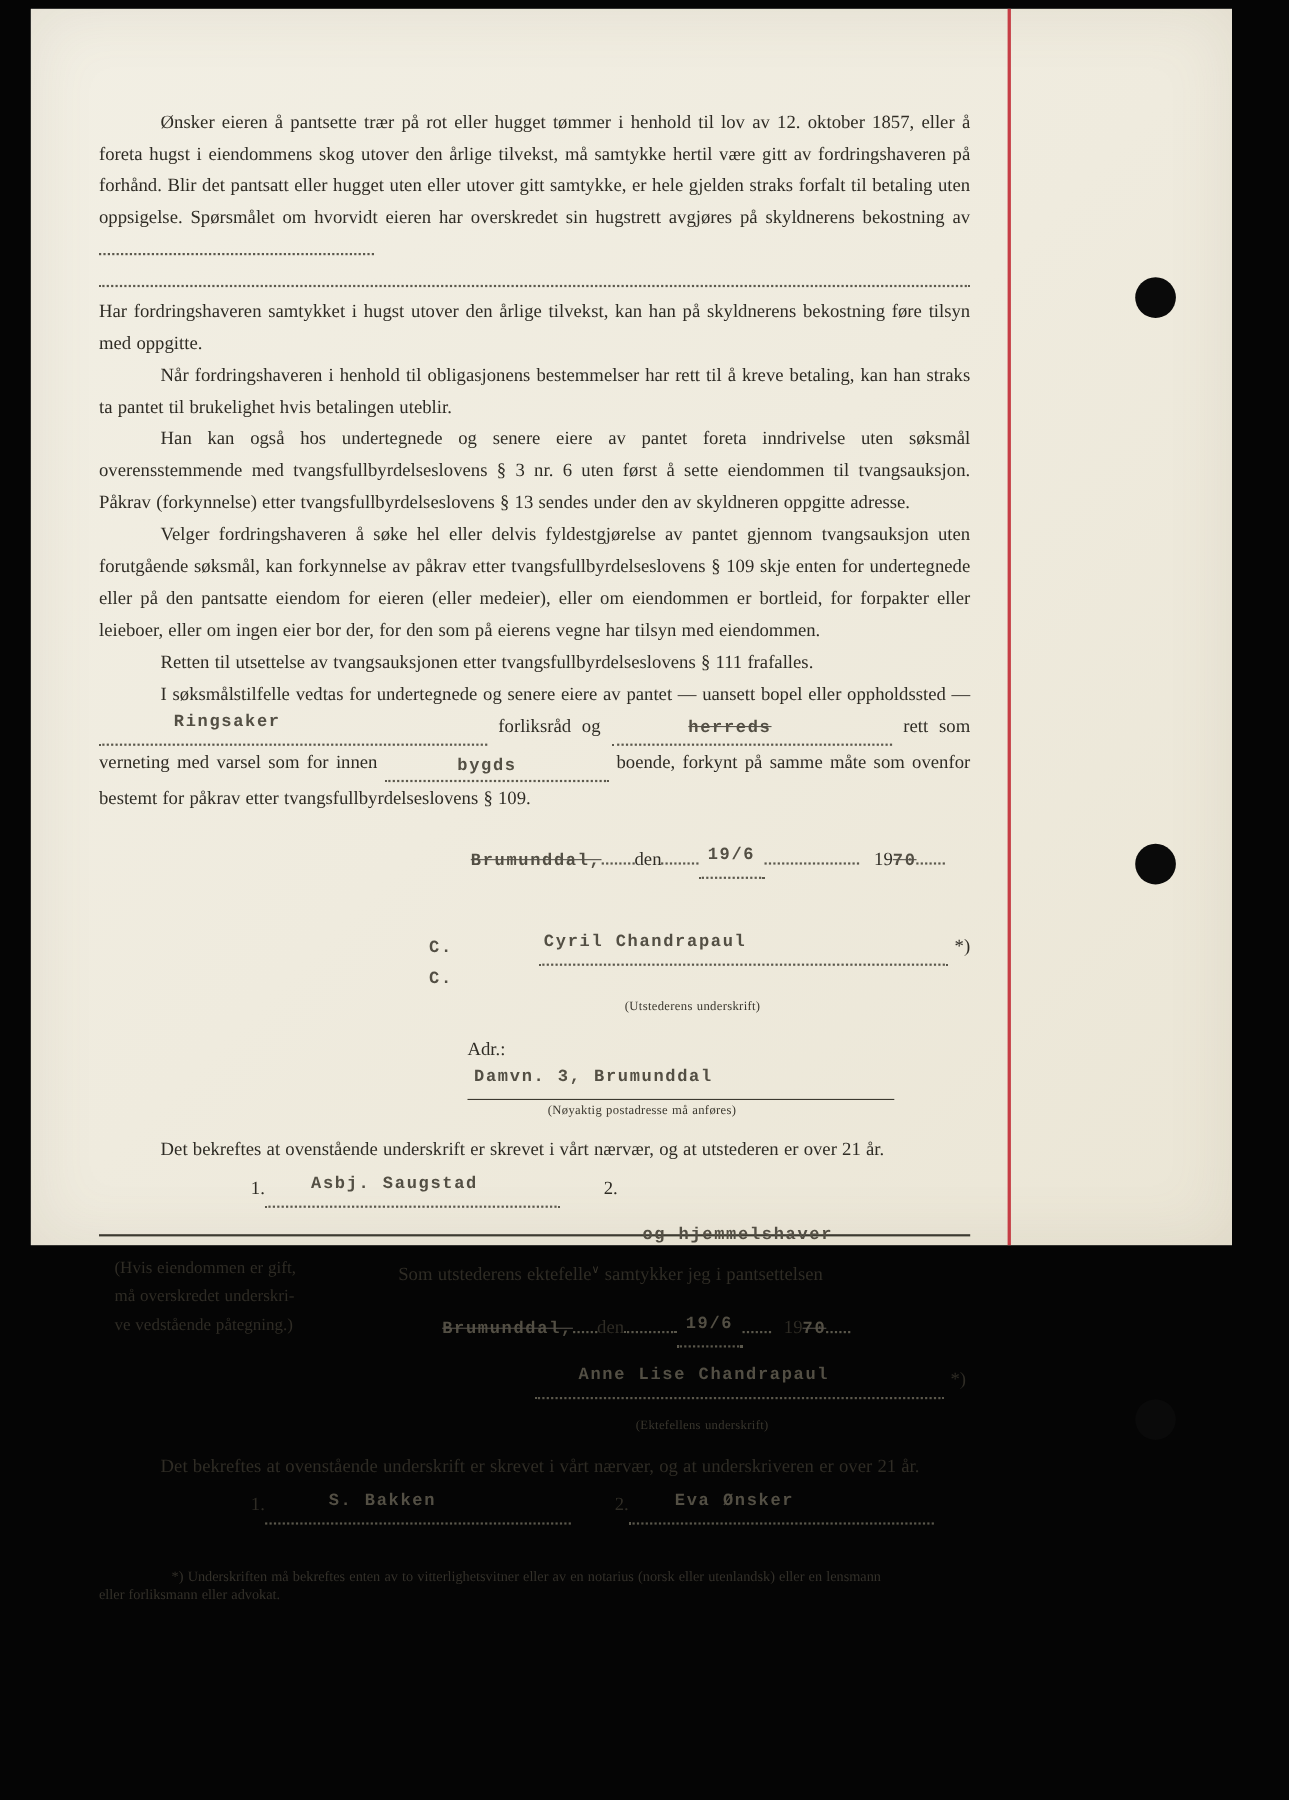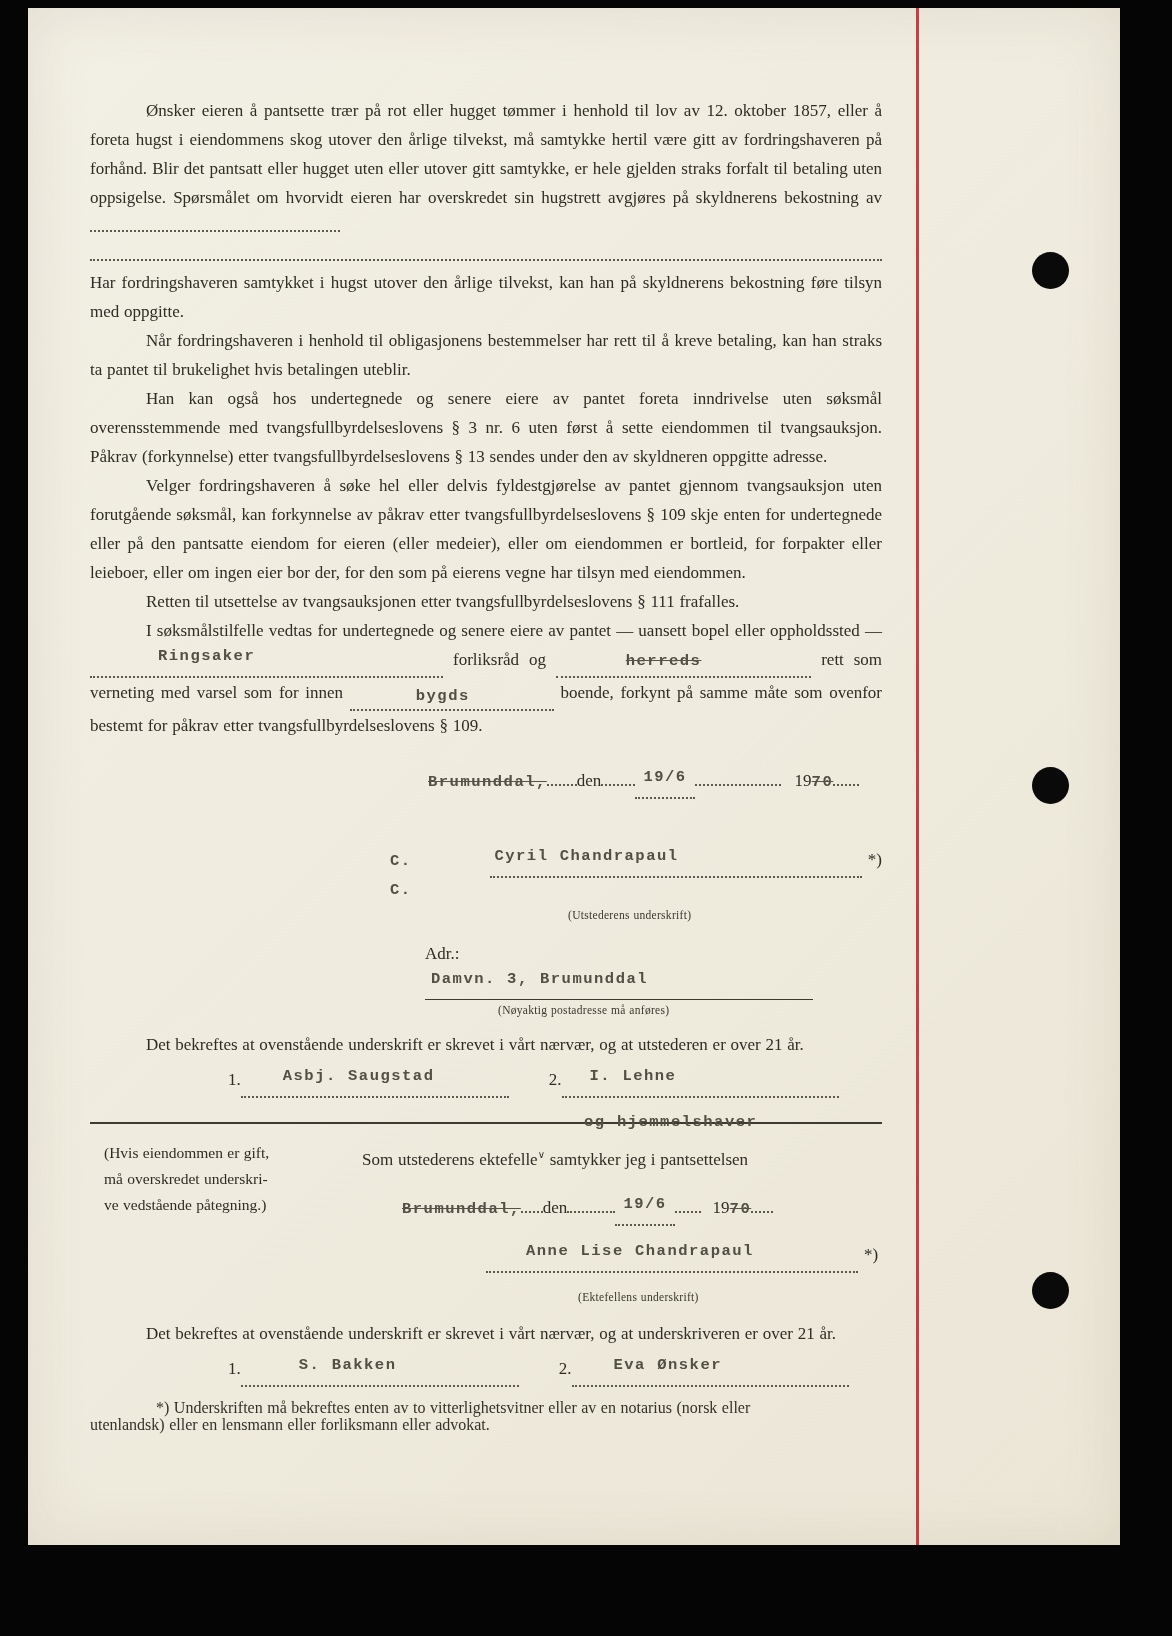--- a/index.html
+++ b/index.html
@@ -3,21 +3,21 @@
 <meta charset="utf-8">
 <style>
   * { margin:0; padding:0; box-sizing:border-box; }
   html,body { background:#000; }
   .canvas {
     position:relative; width:1172px; height:1636px;
     background:#050505; overflow:hidden;
     font-family:"Liberation Serif","DejaVu Serif",serif;
   }
   .paper {
-    position:absolute; left:28px; top:8px; width:1092px; height:1537px;
+    position:absolute; left:28px; top:8px; width:1092px; height:1124px;
     background:linear-gradient(135deg,#f2efe4 0%,#efebde 50%,#ebe6d6 100%);
     box-shadow:inset 0 0 60px rgba(120,110,80,.12);
   }
   .redline { position:absolute; left:888px; top:0; width:3px; height:100%; background:#c22f38; opacity:.92; }
   .hole { position:absolute; left:1004px; width:37px; height:37px; border-radius:50%; background:#0a0a0a; }
   .hole.h1 { top:244px; } .hole.h2 { top:759px; } .hole.h3 { top:1264px; }
 
   .content {
     position:absolute; left:62px; top:88px; width:792px;
     color:#2f2c25; font-size:17px; line-height:29px; word-spacing:.5px;
@@ -50,21 +50,21 @@
   .sep-wrap { position:relative; margin-top:24px; }
   .sepline  { border-bottom:2.5px solid #3c3a31; height:0; }
   .addition { position:absolute; left:494px; top:-14px; }
 
   .spouse-grid { display:flex; margin-top:16px; }
   .spouse-note { width:258px; margin-left:14px; font-size:15.5px; line-height:26px; }
   .spouse-right { width:465px; }
   .date-row2 { display:flex; align-items:baseline; margin-top:19px; margin-left:40px; }
   .caret { font-size:10px; vertical-align:super; color:#3a372e; }
 
-  .footnote { margin-top:12px; font-size:16px; line-height:17px; width:716px;
+  .footnote { margin-top:38px; font-size:13px; line-height:17px; width:716px;
               text-indent:66px; color:#34312a; }
 </style>
 </head>
 <body>
 
 <div class="canvas">
   <div class="paper">
     <div class="redline"></div>
     <div class="hole h1"></div>
     <div class="hole h2"></div>
@@ -108,21 +108,20 @@
         <span class="solid" style="width:388px; padding-left:6px"><span class="typed raise">Damvn. 3, Brumunddal</span></span>
       </div>
       <div class="caption" style="margin-left:408px; margin-top:2px">(Nøyaktig postadresse må anføres)</div>
 
       <p class="body indent" style="margin-top:12px">Det bekreftes at ovenstående underskrift er skrevet i vårt nærvær, og at utstederen er over 21 år.</p>
 
       <div class="row wit-row">
         <span class="plain">1.</span>
         <span class="fill" style="width:268px; margin-right:40px; padding-left:0"><span class="typed raise" style="margin-left:42px">Asbj. Saugstad</span></span>
         <span class="plain">2.</span>
-        <span class="fill" style="width:277px"><span class="typed raise" style="margin-left:28px">I. Lehne</span></span>
       </div>
 
       <div class="sep-wrap">
         <span class="typed addition">og hjemmelshaver</span>
         <div class="sepline"></div>
       </div>
 
       <div class="spouse-grid">
         <div class="spouse-note">
           <div>(Hvis eiendommen er gift,</div>

